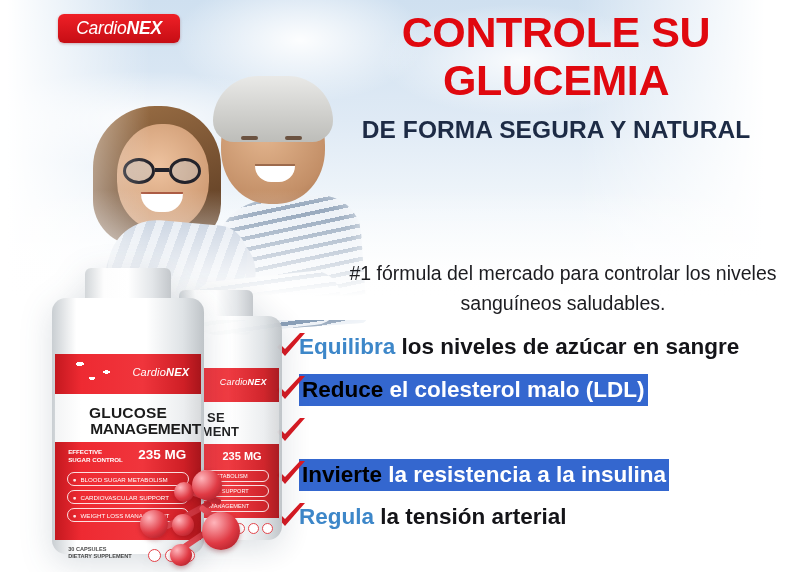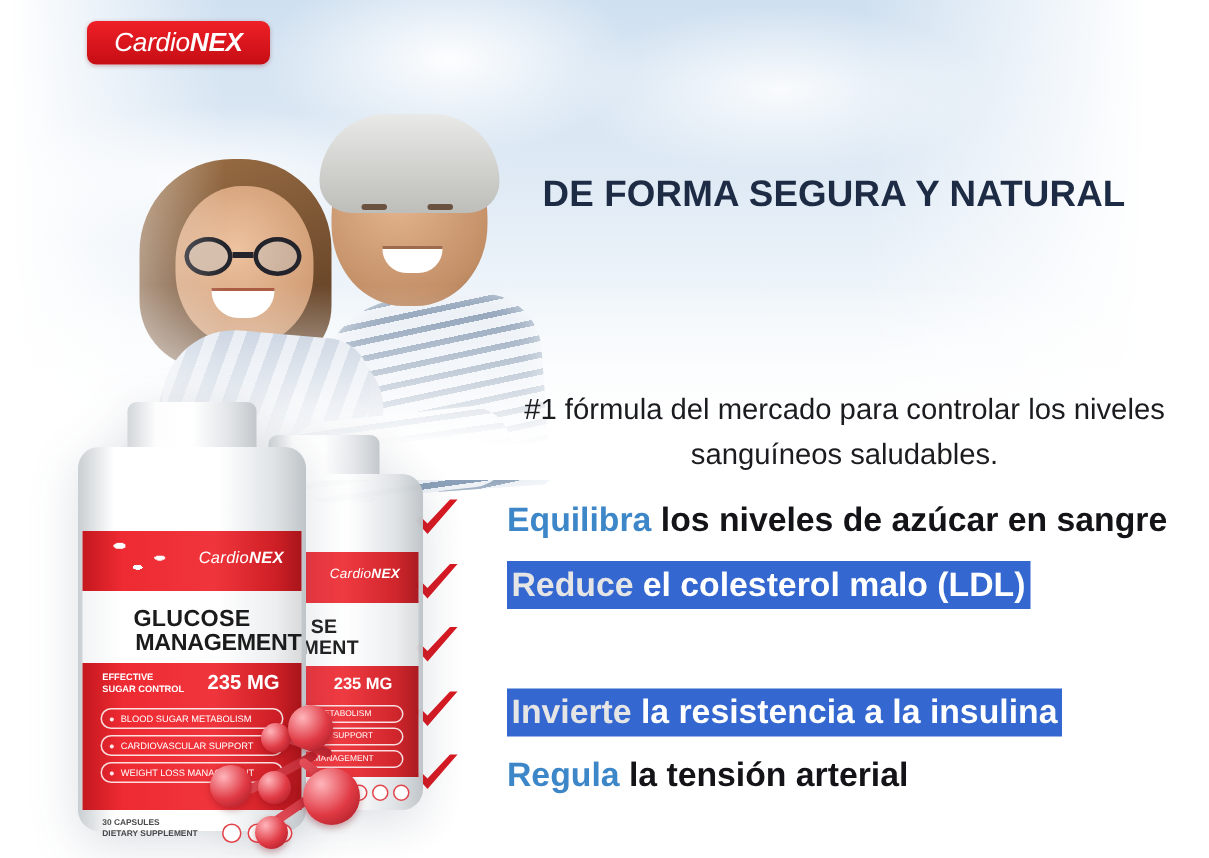--- a/index.html
+++ b/index.html
@@ -214,28 +214,28 @@
   .lede {
     position:absolute; left:8px; top:258px; width:478px; text-align:center;
     color:#1c1c20; font-size:19.5px; line-height:30px;
   }
 
   .benefits { position:absolute; left:-42px; top:326px; width:534px; }
   .bitem { position:relative; height:42.5px; display:flex; align-items:center; }
   .check { position:absolute; left:0; top:4px; width:34px; height:34px; }
   .check svg { display:block; }
   .btext {
-    margin-left:64px; font-weight:bold; font-size:22.5px; line-height:30px;
+    margin-left:25px; font-weight:bold; font-size:22.5px; line-height:30px;
     color:#141418; white-space:nowrap;
   }
   .btext .lead { color:#3d87c9; }
   .bitem.sel .btext {
     background:#3467cf; color:#ffffff; padding:1px 3px;
   }
-  .bitem.sel .btext .lead { color:#e5e5e5; }
+  .bitem.sel .btext .lead { color:#000000; }
 </style>
 </head>
 <body>
 
 <div id="stage">
 
   <div class="sky"></div>
 
   <div class="couple">
     <div class="shirt-m"></div>
@@ -355,20 +355,24 @@
     <div class="mol-node" style="left:0px;top:42px;width:28px;height:28px;"></div>
     <div class="mol-node" style="left:34px;top:14px;width:20px;height:20px;"></div>
     <div class="mol-node" style="left:52px;top:2px;width:30px;height:30px;"></div>
     <div class="mol-node" style="left:32px;top:46px;width:22px;height:22px;"></div>
     <div class="mol-node" style="left:62px;top:44px;width:38px;height:38px;"></div>
     <div class="mol-node" style="left:30px;top:76px;width:22px;height:22px;"></div>
   </div>
 
   <div class="right">
 
+    <div class="headline">
+      <div>CONTROLE SU</div>
+      <div>GLUCEMIA</div>
+    </div>
 
     <div class="subhead">DE FORMA SEGURA Y NATURAL</div>
 
 
     <div class="lede">
       <span>#1 fórmula del mercado para controlar los niveles</span>
       <span>sanguíneos saludables.</span>
     </div>
 
     <div class="benefits">

